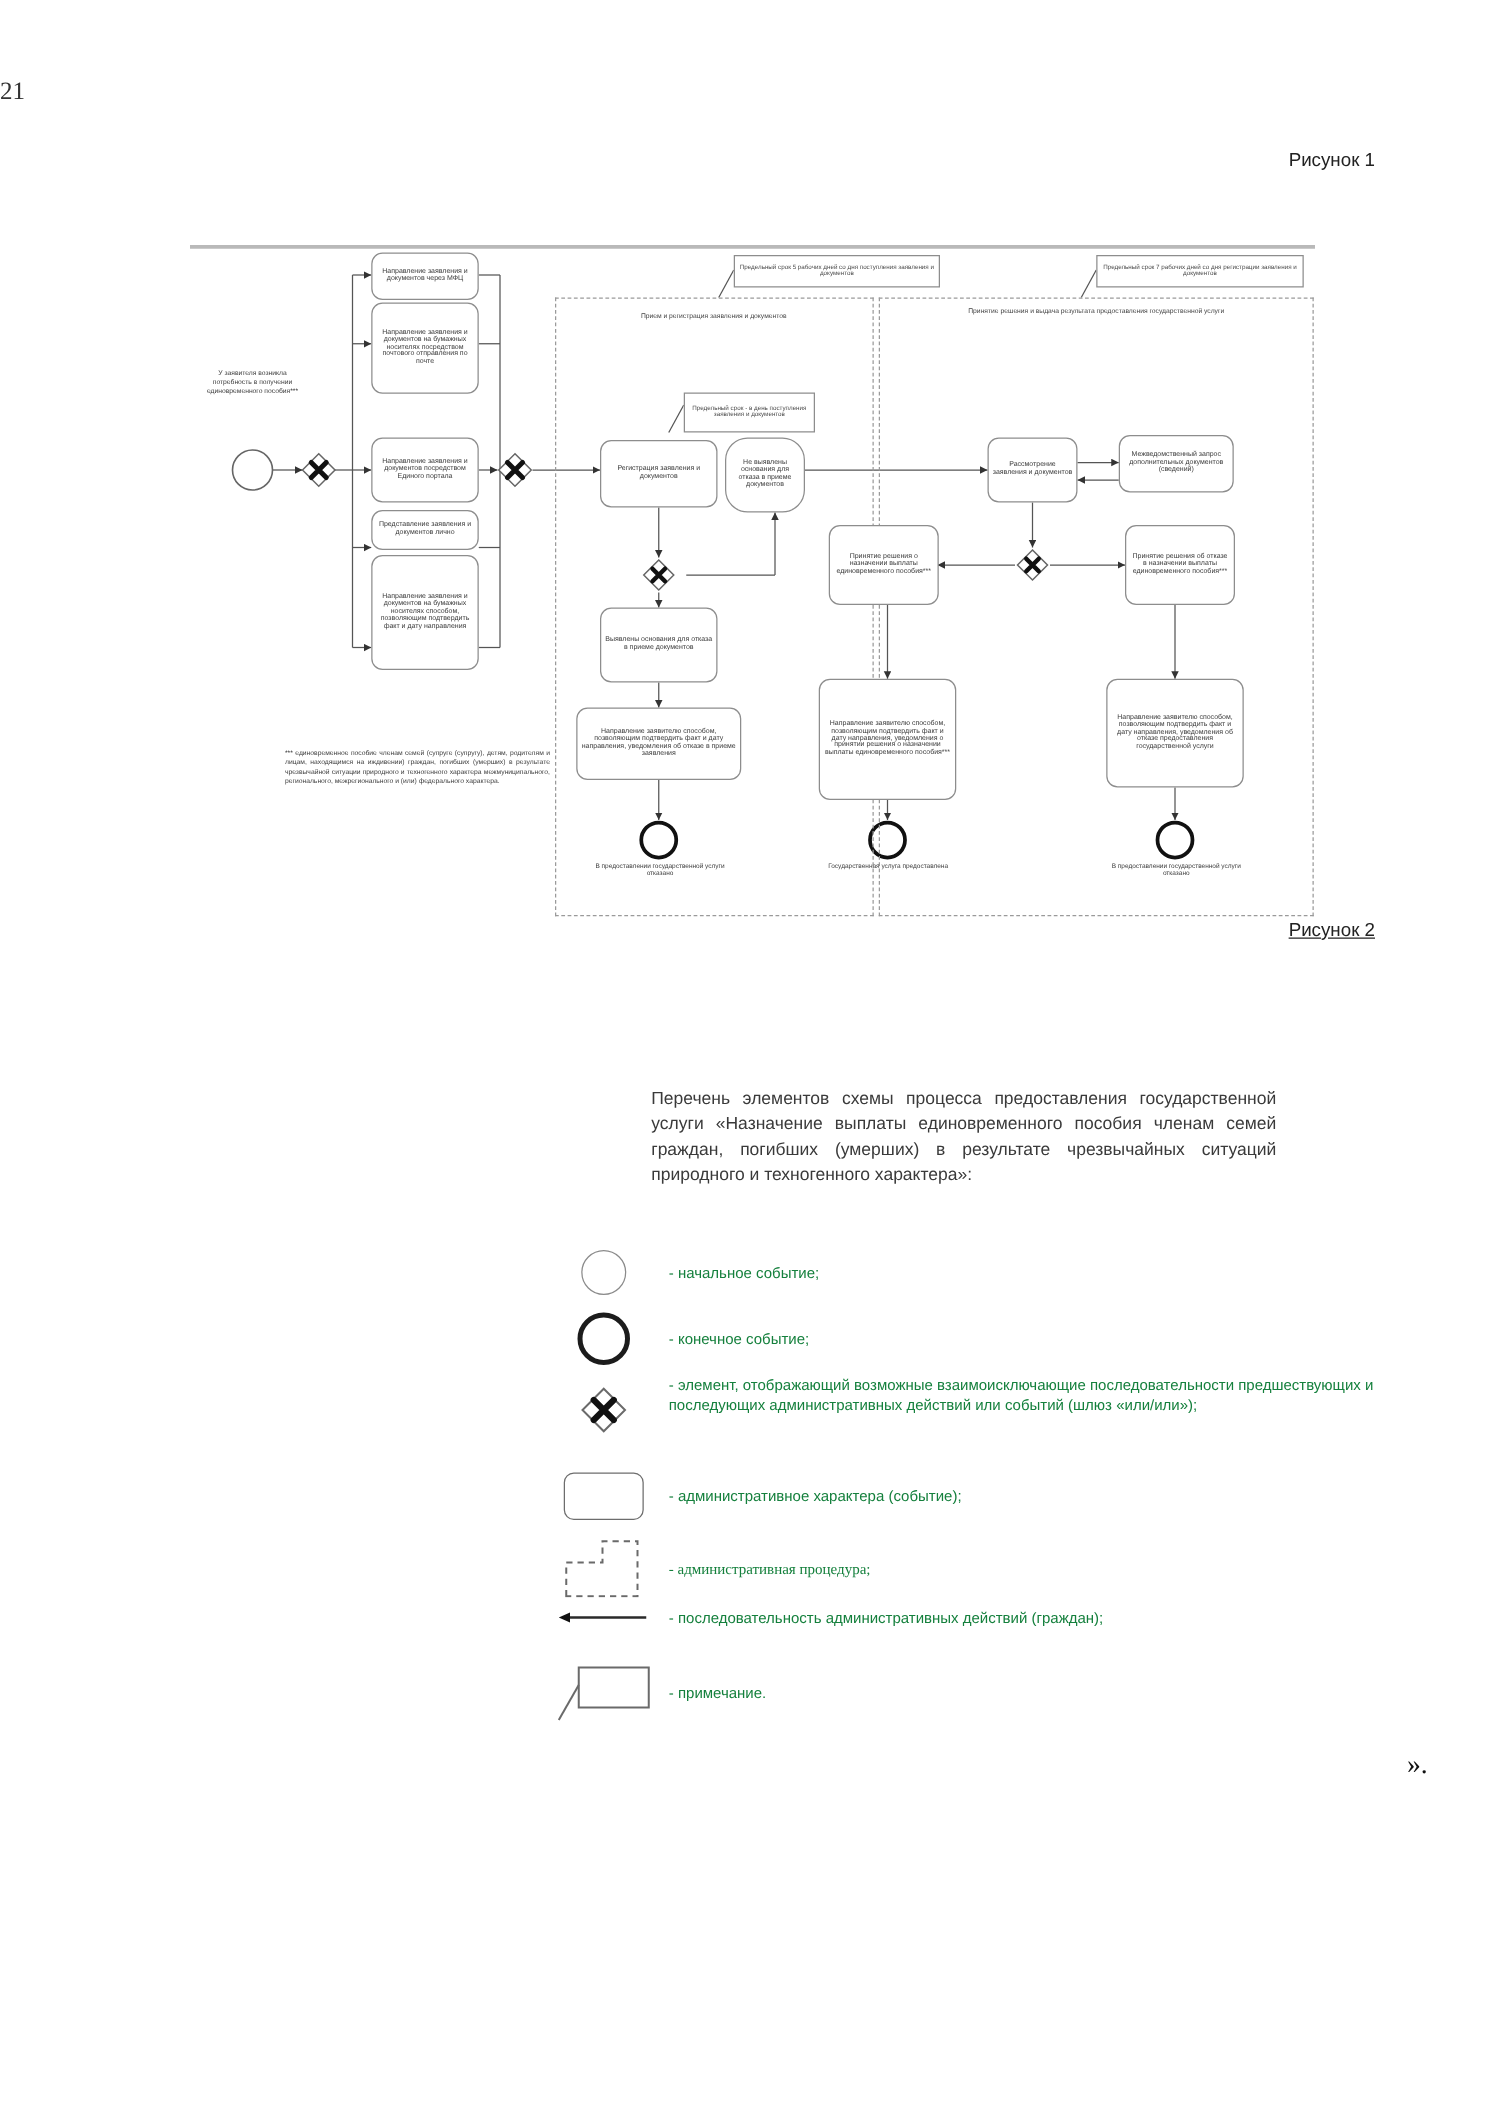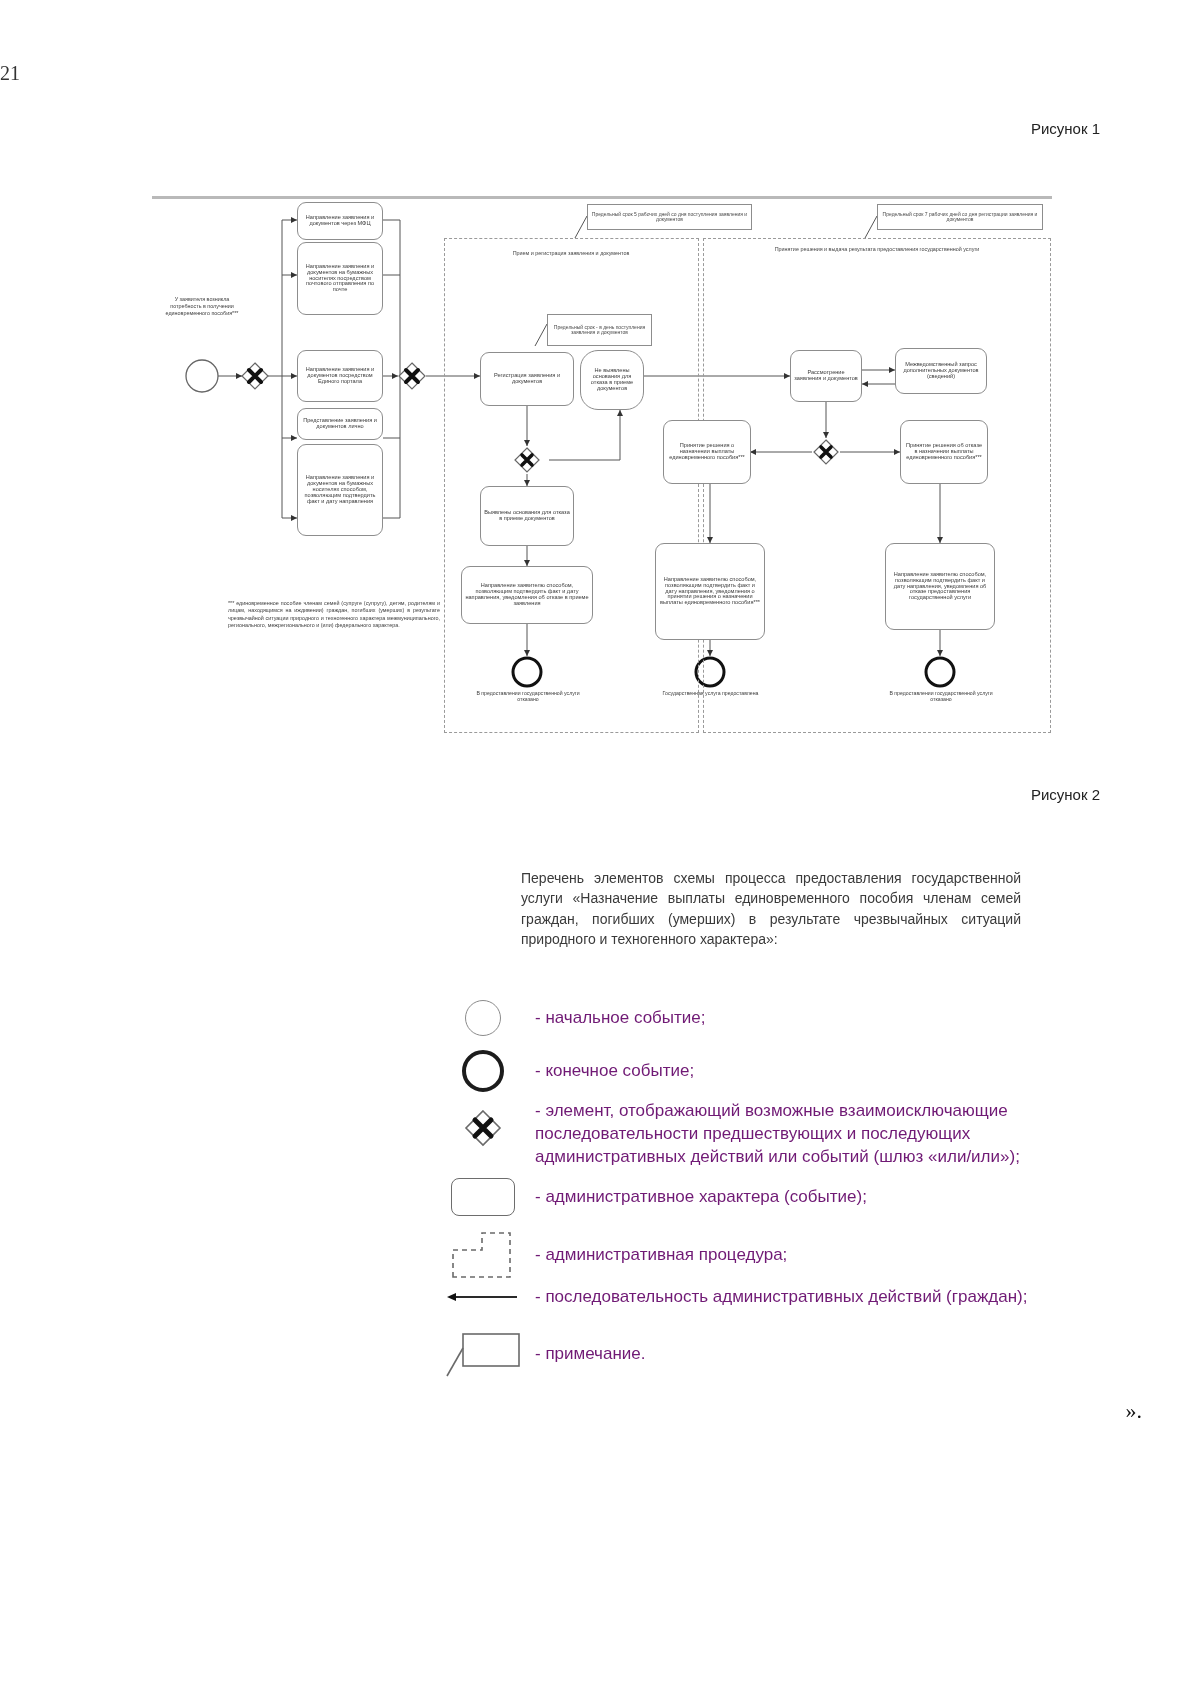--- a/index.html
+++ b/index.html
@@ -1,42 +1,42 @@
 <!DOCTYPE html>
 <html><head>
 <meta charset="utf-8">
 <style>
   html,body{margin:0;padding:0;background:#fff;}
   body{width:1200px;height:1696px;position:relative;font-family:"Liberation Sans",sans-serif;color:#2a2a2a;-webkit-font-smoothing:none;}
   .page{position:absolute;inset:0;background:#fff;}
   .pageno{position:absolute;top:62px;left:0;width:1200px;font-family:"Liberation Serif",serif;font-size:20px;color:#333;}
   .fig-label{position:absolute;font-family:"Liberation Sans",sans-serif;font-size:15px;color:#222;}
   #fig1-label{top:120px;right:100px;}
-  #fig2-label{top:786px;right:100px;}
+  #fig2-label{top:736px;right:100px;text-decoration:underline;}
   .hrule{position:absolute;left:152px;top:196px;width:900px;height:3px;background:#b9b9b9;}
   .closing{position:absolute;right:58px;top:1398px;font-family:"Liberation Serif",serif;font-size:22px;color:#111;}
 
   
   #diagram{position:absolute;left:150px;top:198px;width:905px;height:545px;}
   #diagram svg{position:absolute;left:0;top:0;}
   .node{position:absolute;box-sizing:border-box;display:flex;align-items:center;justify-content:center;text-align:center;color:#3b3b3b;line-height:1.05;}
   .task{border:1px solid #8d8d8d;border-radius:9px;background:#fff;font-size:5.6px;padding:2px 3px;}
   .note{border:1px solid #8d8d8d;background:#fff;font-size:5px;padding:2px;color:#4a4a4a;}
   .lane{border:1px dashed #9a9a9a;background:transparent;}
   .lane-title{position:absolute;text-align:center;font-size:5.4px;color:#444;line-height:1.25;}
   .endlabel{position:absolute;text-align:center;font-size:5.2px;color:#3d3d3d;line-height:1.2;}
   .startlabel{position:absolute;text-align:center;font-size:5.4px;color:#3d3d3d;line-height:1.25;}
   .footnote{position:absolute;font-size:5.4px;color:#3d3d3d;line-height:1.35;text-align:justify;}
 
   
   #legend{position:absolute;left:0;top:860px;width:1200px;}
   .legend-head{position:absolute;left:508px;top:8px;width:500px;font-size:14px;line-height:1.45;color:#3a3a3a;text-align:justify;margin-left:13px;}
   .legend-row{position:absolute;left:430px;width:700px;display:flex;align-items:center;}
   .legend-sym{width:105px;display:flex;align-items:center;justify-content:center;flex:0 0 105px;}
-  .legend-txt{font-size:17px;color:#701a75;line-height:1.35;}
+  .legend-txt{font-size:12px;color:#15803d;line-height:1.35;}
   .sym-start{width:34px;height:34px;border-radius:50%;border:1.4px solid #8b8b8b;background:#fff;}
   .sym-end{width:34px;height:34px;border-radius:50%;border:4px solid #1c1c1c;background:#fff;}
   .sym-box{width:62px;height:36px;border:1.6px solid #6d6d6d;border-radius:8px;background:#fff;}
 </style>
 </head>
 <body>
 
 <div class="page">
 
   <div class="pageno">21</div>
@@ -203,21 +203,21 @@
       <div class="legend-txt" style="width:590px;">- элемент, отображающий возможные взаимоисключающие последовательности предшествующих и последующих административных действий или событий (шлюз «или/или»);</div>
     </div>
 
     <div class="legend-row" style="top:318px;">
       <div class="legend-sym">
           <div class="sym-box"></div>
         </div>
       <div class="legend-txt">- административное характера (событие);</div>
     </div>
 
-    <div class="legend-row" style="top:372px;">
+    <div class="legend-row" style="top:372px;font-family:Liberation Serif, serif;">
       <div class="legend-sym">
         <svg width="62" height="46" viewBox="0 0 62 46">
           <path d="M1,45 L1,18 L30,18 L30,1 L58,1 L58,45 z" fill="none" stroke="#6a6a6a" stroke-width="1.6" stroke-dasharray="5,4"></path>
         </svg>
       </div>
       <div class="legend-txt">- административная процедура;</div>
     </div>
 
     <div class="legend-row" style="top:426px;">
       <div class="legend-sym">

